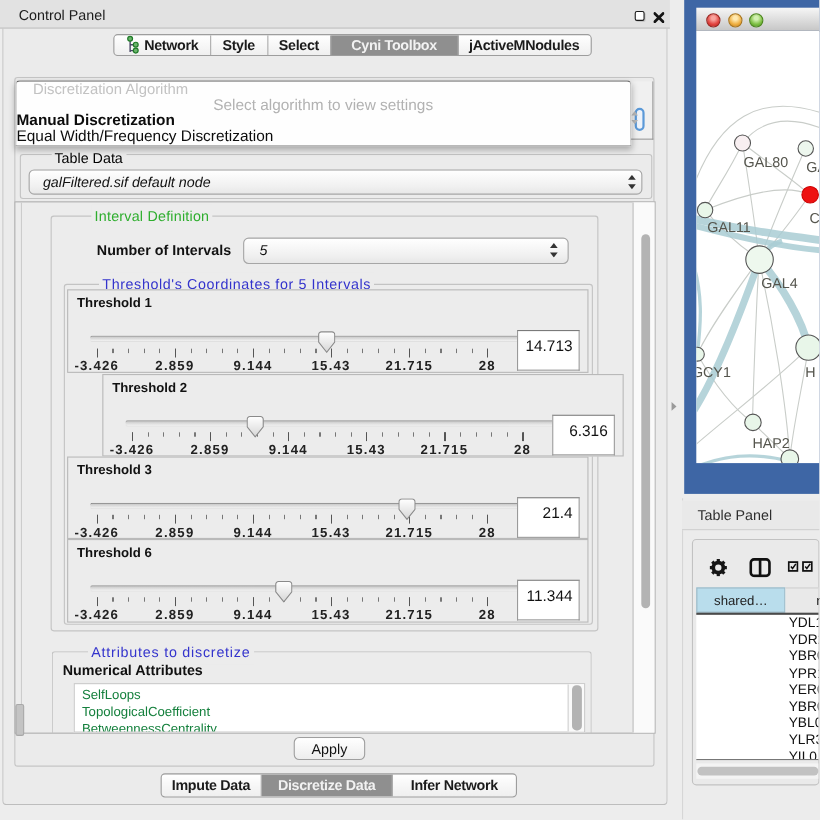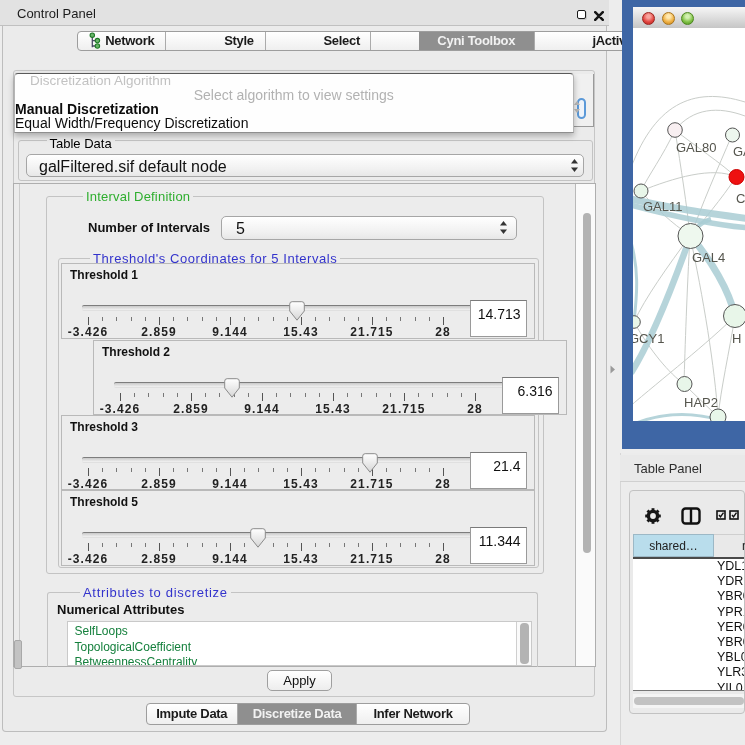--- a/index.html
+++ b/index.html
@@ -3,21 +3,21 @@
 <meta charset="utf-8">
 <style>
   html,body{margin:0;padding:0;}
   body{width:745px;height:745px;position:relative;background:#ededed;
        font-family:"Liberation Sans",sans-serif;overflow:hidden;}
   .abs{position:absolute;}
   .etch{border:1px solid #c3c3c3;border-radius:3px;}
   .gtitle{position:absolute;top:-11px;background:#ececec;padding:4px 3px;font-size:13px;line-height:14px;margin-left:28px;}
   .combo{position:absolute;border:1px solid #a6a6a6;border-radius:5px;
          background:linear-gradient(#ffffff,#f0f0f0 70%,#e7e7e7);
-         font-size:16px;color:#111;}
+         font-size:13px;color:#111;font-style:italic;}
   .seg{display:flex;position:absolute;height:20px;border:1px solid #9d9d9d;border-radius:4px;
        background:linear-gradient(#ffffff,#efefef);overflow:hidden;}
   .seg>div{display:flex;align-items:center;justify-content:center;padding-bottom:1px;
        font-size:13px;font-weight:700;letter-spacing:-0.3px;color:#1b1b1b;
        border-right:1px solid #ababab;}
   .seg>div:last-child{border-right:none;}
   .seg>div.sel{background:#8f8f8f;color:#f2f2f2;}
   .tpanel{position:absolute;left:61px;width:471.5px;border:1px solid #b9b9b9;background:#ececec;}
   .tlabel{position:absolute;left:8px;top:4px;font-size:12px;font-weight:700;color:#111;}
   .track{position:absolute;left:20px;top:41px;width:422px;height:4px;border-radius:2px;
@@ -38,21 +38,21 @@
 <div class="abs" id="cpwin" style="left:2px;top:0;width:605px;height:732px;background:#ebebeb;
      border:1px solid #bdbdbd;border-top:none;border-radius:0 0 4px 4px;box-sizing:border-box;"></div>
 
 <div class="abs" style="left:0;top:0;width:745px;height:25px;background:#e2e2e2;border-bottom:1px solid #c0c0c0;width:609px;"></div>
 <div class="abs" style="left:17px;top:6px;font-size:13px;color:#1c1c1c;">Control Panel</div>
 <div class="abs" style="left:577px;top:10px;width:7px;height:7px;border:1.5px solid #1a1a1a;border-radius:2px;background:#fff;box-shadow:1px 1px 0 rgba(0,0,0,0.12);"></div>
 <svg class="abs" style="left:594px;top:10.5px;" width="10" height="10" viewBox="0 0 10 10">
   <path d="M1.2 1.2 L8.8 8.8 M8.8 1.2 L1.2 8.8" stroke="#151515" stroke-width="2.5" stroke-linecap="round"></path>
 </svg>
 
-<div class="seg" style="left:77px;top:30.5px;box-sizing:border-box;gap:48px;">
+<div class="seg" style="left:103px;top:30.5px;box-sizing:border-box;">
   <div style="width:87.5px;box-sizing:border-box;">
     <svg width="13" height="18" viewBox="0 0 13 18" style="margin-right:4px;">
       <path d="M4.3 6 V16.2 M4.3 9.6 H8.6 M4.3 15 H8.6" stroke="#4a4a66" stroke-width="1.3" fill="none"></path>
       <circle cx="4.3" cy="4.2" r="2.2" fill="#6ab56a" stroke="#1f7a28" stroke-width="1.1"></circle>
       <circle cx="9.4" cy="9.6" r="2.2" fill="#6ab56a" stroke="#1f7a28" stroke-width="1.1"></circle>
       <circle cx="9.4" cy="15" r="2.2" fill="#6ab56a" stroke="#1f7a28" stroke-width="1.1"></circle>
     </svg>Network</div>
   <div style="width:52px;box-sizing:border-box;">Style</div>
   <div style="width:57.5px;box-sizing:border-box;">Select</div>
   <div class="sel" style="width:115.5px;box-sizing:border-box;">Cyni Toolbox</div>
@@ -154,21 +154,21 @@
   <span class="tick" style="left:239px;">15.43</span>
   <span class="tick" style="left:310px;">21.715</span>
   <span class="tick" style="left:381px;">28</span>
   <svg class="thumb" style="left:300px;" width="16" height="20" viewBox="0 0 16 20">
     <path d="M3.2 0.7 h9.6 a2.5 2.5 0 0 1 2.5 2.5 v6.8 L8 19.2 L0.7 10 v-6.8 A2.5 2.5 0 0 1 3.2 0.7 Z" fill="url(#thg)" stroke="#8a8a8a"></path>
   </svg>
   <div class="vbox">21.4</div>
 </div>
 
 <div class="tpanel" style="top:489.5px;height:74px;">
-  <div class="tlabel">Threshold 5</div>
+  <div class="tlabel">Threshold 6</div>
   <div class="track"></div>
   <div class="minor"></div>
     <div class="major"></div>
   <span class="tick" style="left:26px;">-3.426</span>
   <span class="tick" style="left:97px;">2.859</span>
   <span class="tick" style="left:168px;">9.144</span>
   <span class="tick" style="left:239px;">15.43</span>
   <span class="tick" style="left:310px;">21.715</span>
   <span class="tick" style="left:381px;">28</span>
   <svg class="thumb" style="left:187.5px;" width="16" height="20" viewBox="0 0 16 20">

